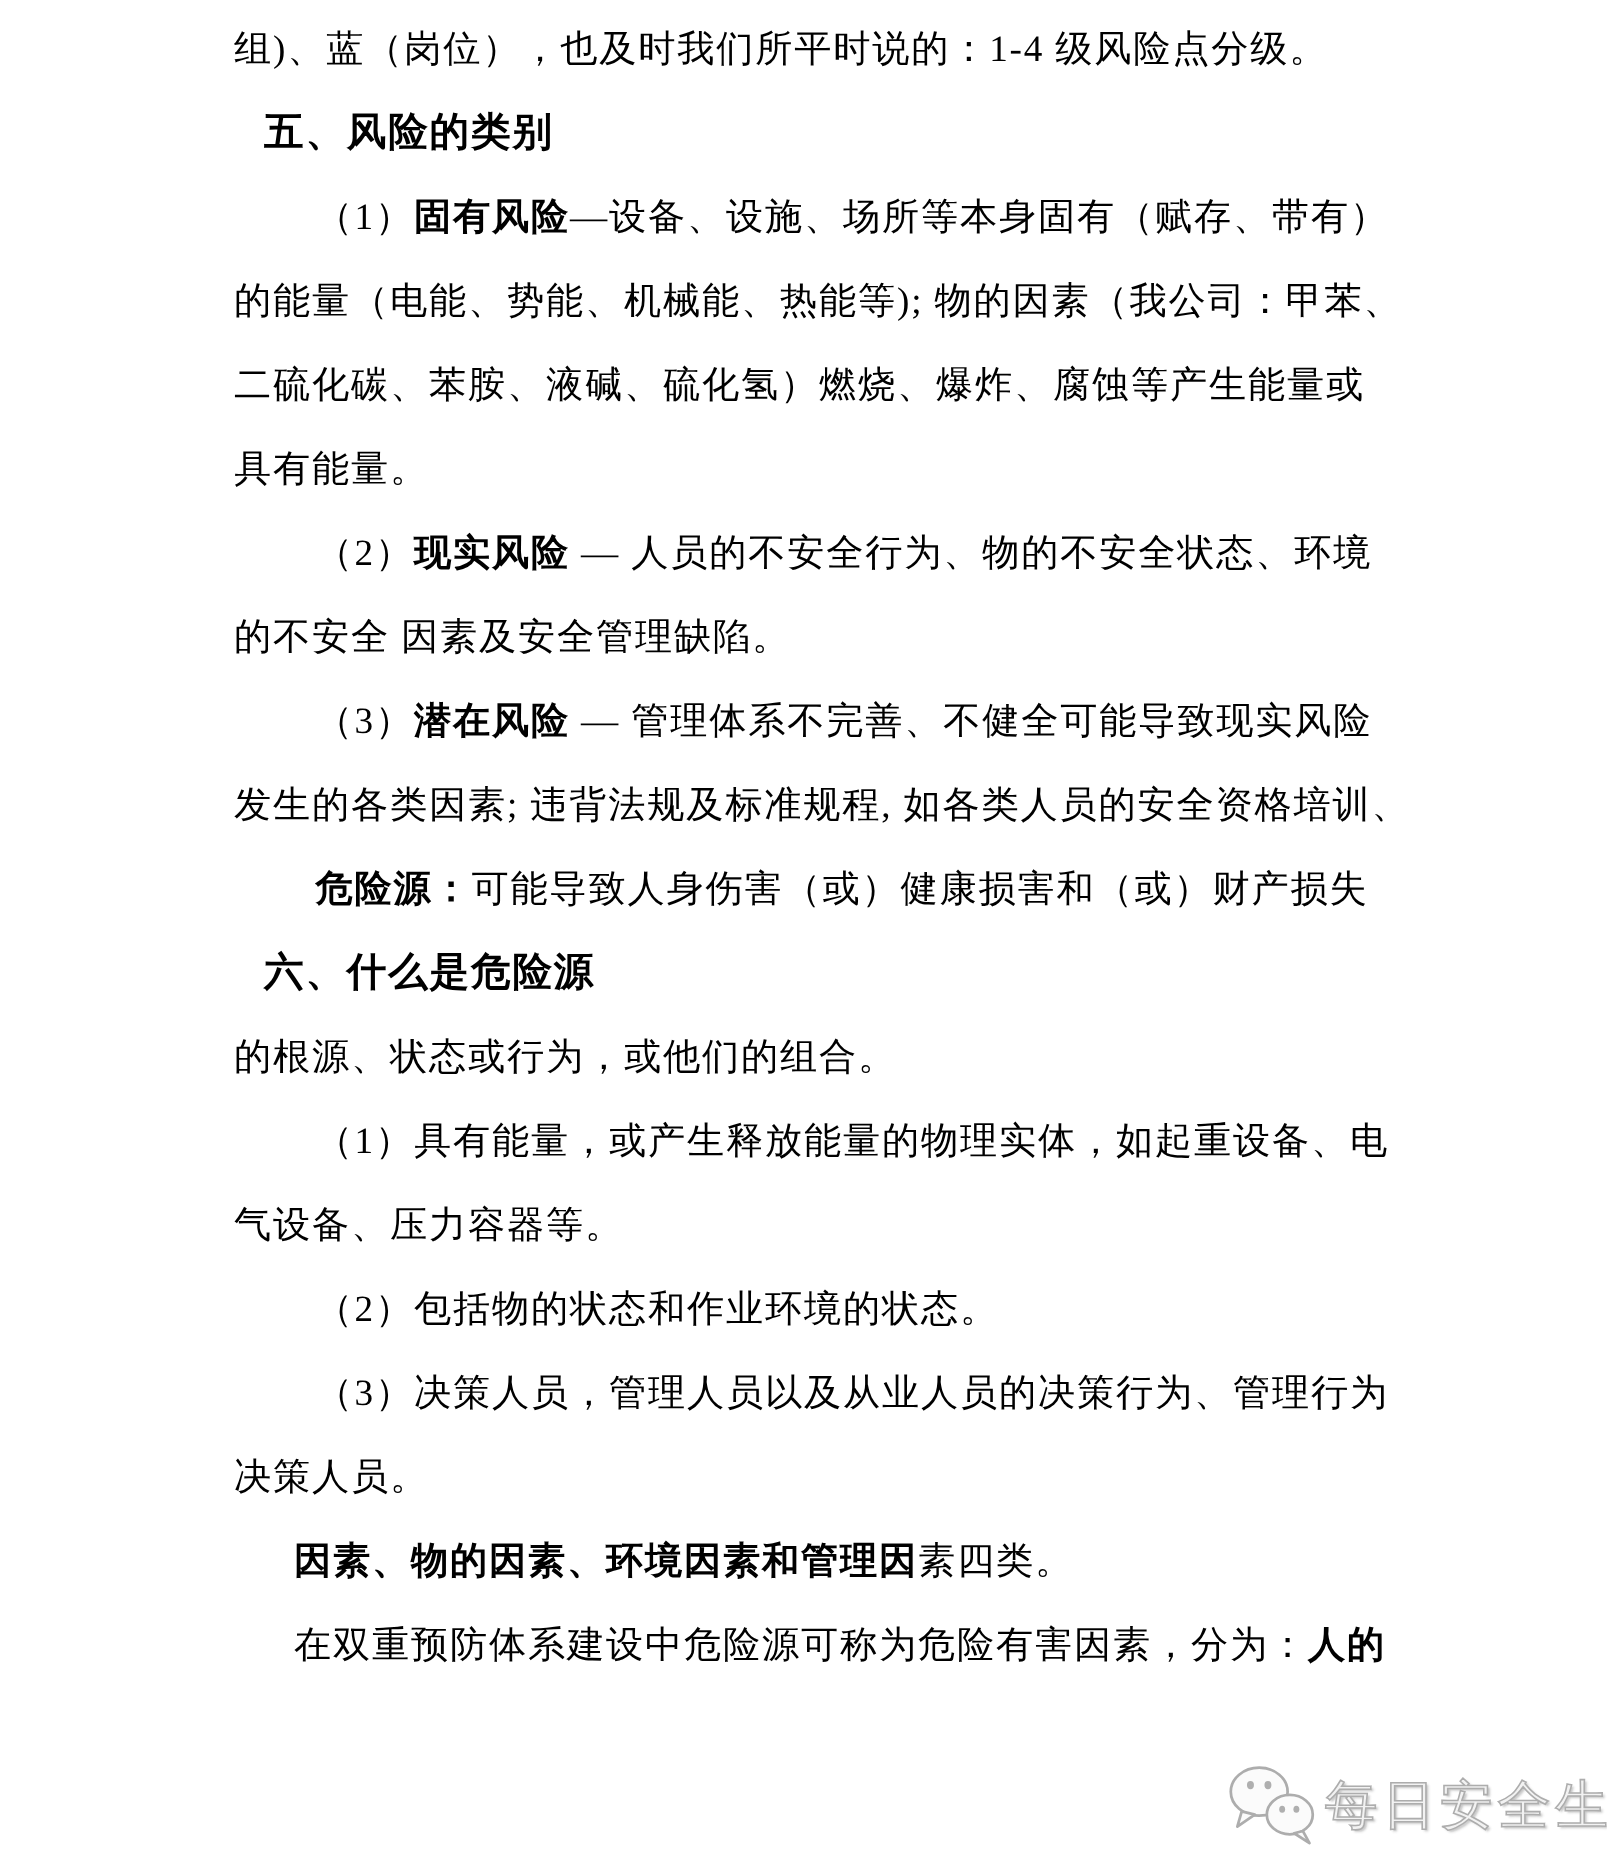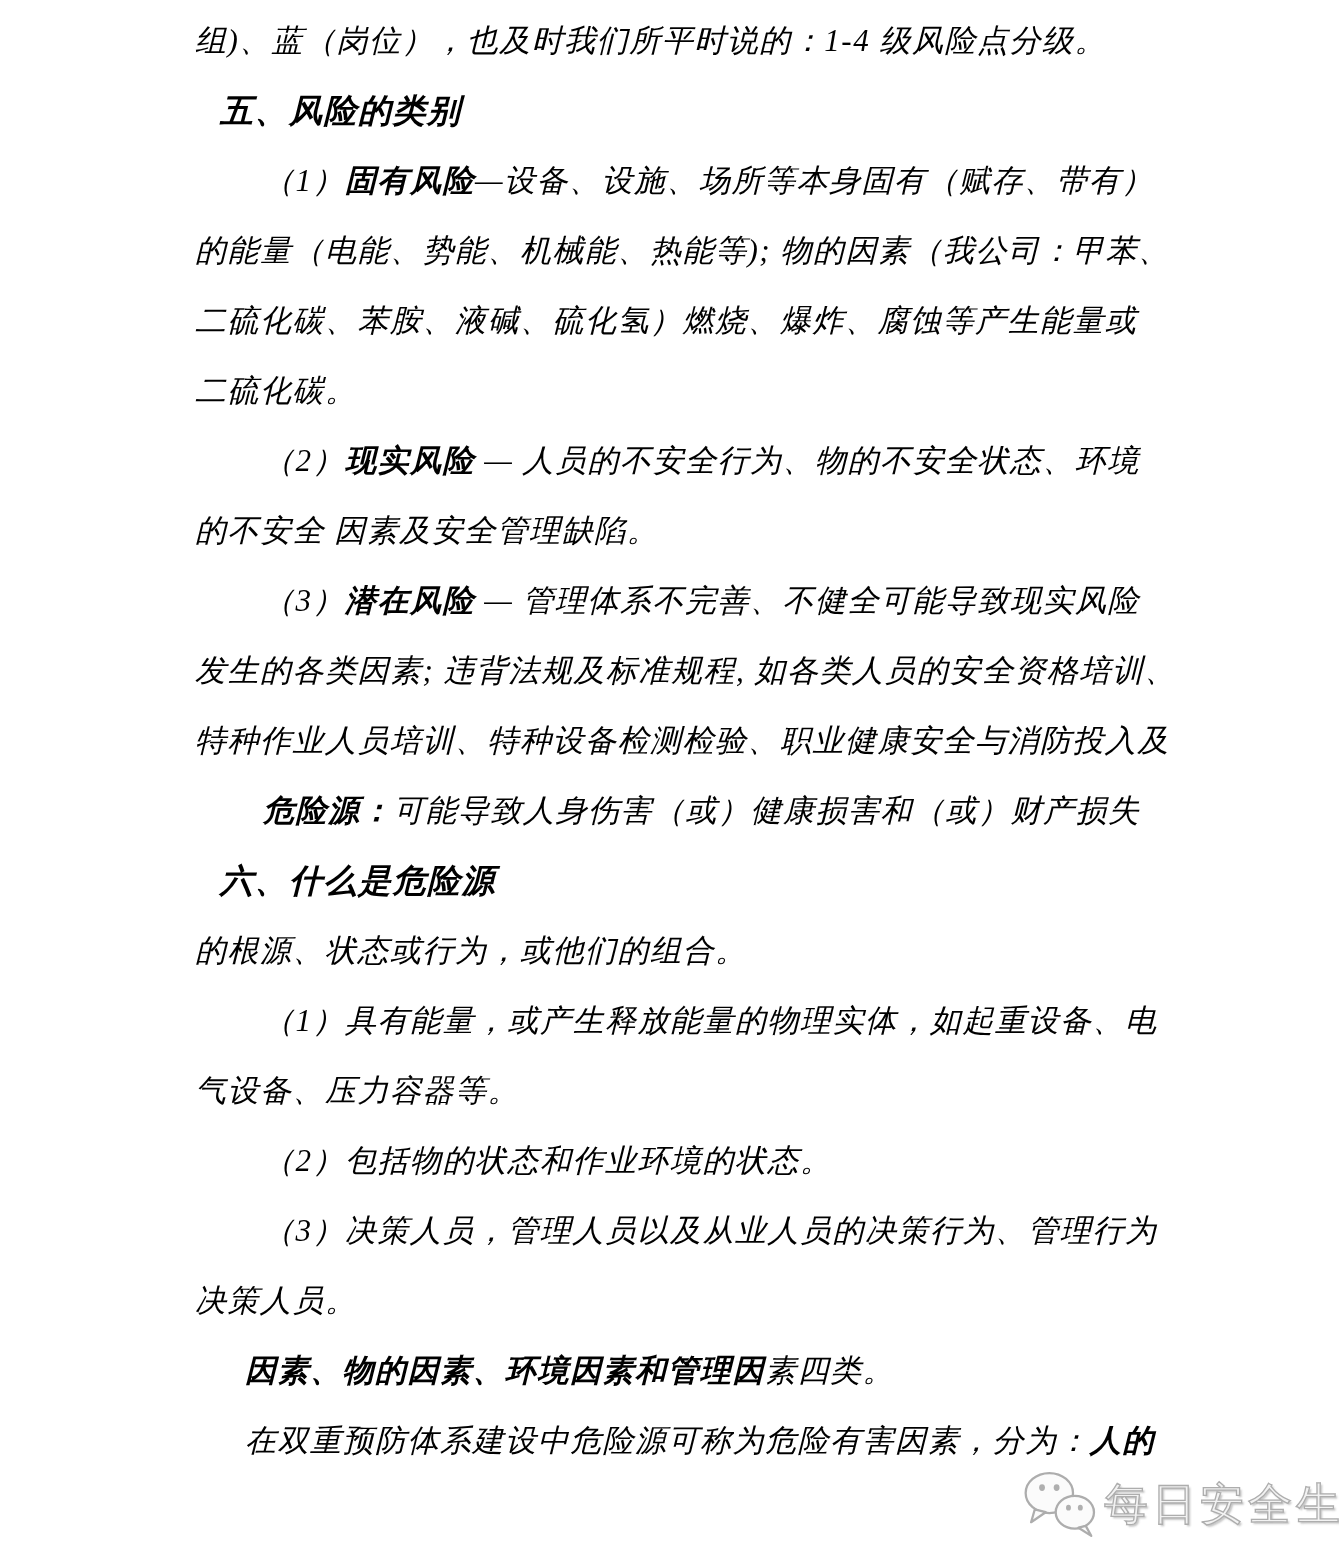--- a/index.html
+++ b/index.html
@@ -21,21 +21,21 @@
     color: #000000;
   }
   .line {
     height: 70px;
     line-height: 70px;
     font-size: 31px;
     letter-spacing: 1.5px;
     white-space: nowrap;
     color: #000;
   }
-  .seg { display: inline; font-style: italic; }
+  .seg { display: inline; }
   .b { font-weight: 700; }
   .heading {
     font-weight: 700;
     font-size: 33px;
     padding-left: 25px;
   }
   .ind0 { padding-left: 0; }
   .ind2 { padding-left: 68px; }
   .indlast { padding-left: 50px; }
   .watermark {
@@ -67,31 +67,30 @@
     <div class="line ind0"><span class="seg">组)、蓝（岗位），也及时我们所平时说的：1-4 级风险点分级。</span></div>
 
     <div class="line heading"><span class="seg b">五、风险的类别</span></div>
 
     <div class="line ind2"><span class="seg">（1）</span><span class="seg b">固有风险</span><span class="seg">—设备、设施、场所等本身固有（赋存、带有）</span></div>
 
     <div class="line ind0"><span class="seg">的能量（电能、势能、机械能、热能等); 物的因素（我公司：甲苯、</span></div>
 
     <div class="line ind0"><span class="seg">二硫化碳、苯胺、液碱、硫化氢）燃烧、爆炸、腐蚀等产生能量或</span></div>
 
-    <div class="line ind0"><span class="seg">二硫化碳。</span></div>
+    <div class="line ind0"><span class="seg">具有能量。</span></div>
 
     <div class="line ind2"><span class="seg">（2）</span><span class="seg b">现实风险</span><span class="seg"> — 人员的不安全行为、物的不安全状态、环境</span></div>
 
     <div class="line ind0"><span class="seg">的不安全 因素及安全管理缺陷。</span></div>
 
     <div class="line ind2"><span class="seg">（3）</span><span class="seg b">潜在风险</span><span class="seg"> — 管理体系不完善、不健全可能导致现实风险</span></div>
 
     <div class="line ind0"><span class="seg">发生的各类因素; 违背法规及标准规程, 如各类人员的安全资格培训、</span></div>
 
-    <div class="line ind0"><span class="seg">特种作业人员培训、特种设备检测检验、职业健康安全与消防投入及</span></div>
 
 
     <div class="line ind2"><span class="seg b">危险源：</span><span class="seg">可能导致人身伤害（或）健康损害和（或）财产损失</span></div>
 
     <div class="line heading"><span class="seg b">六、什么是危险源</span></div>
 
     <div class="line ind0"><span class="seg">的根源、状态或行为，或他们的组合。</span></div>
 
     <div class="line ind2"><span class="seg">（1）具有能量，或产生释放能量的物理实体，如起重设备、电</span></div>
 

